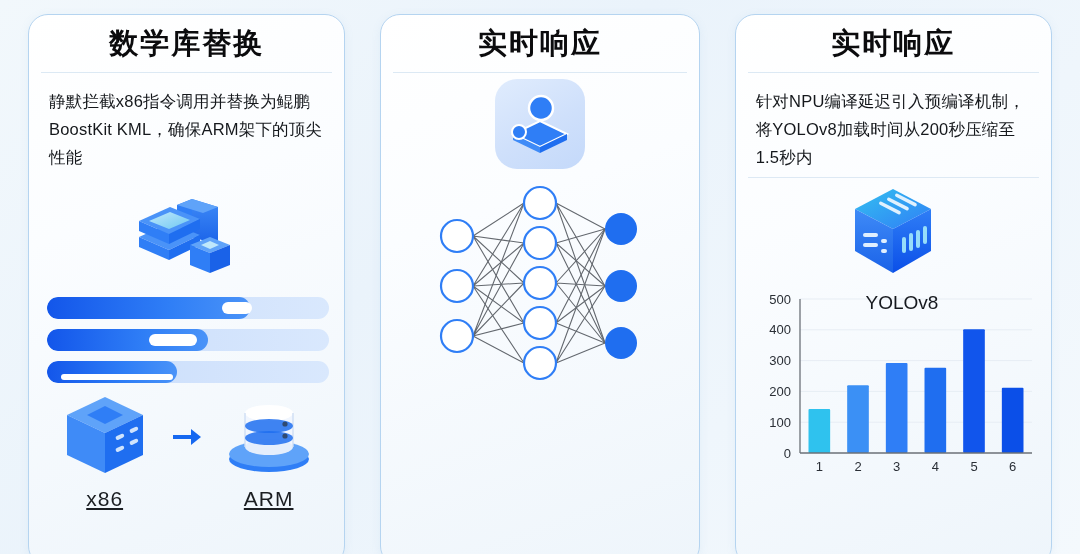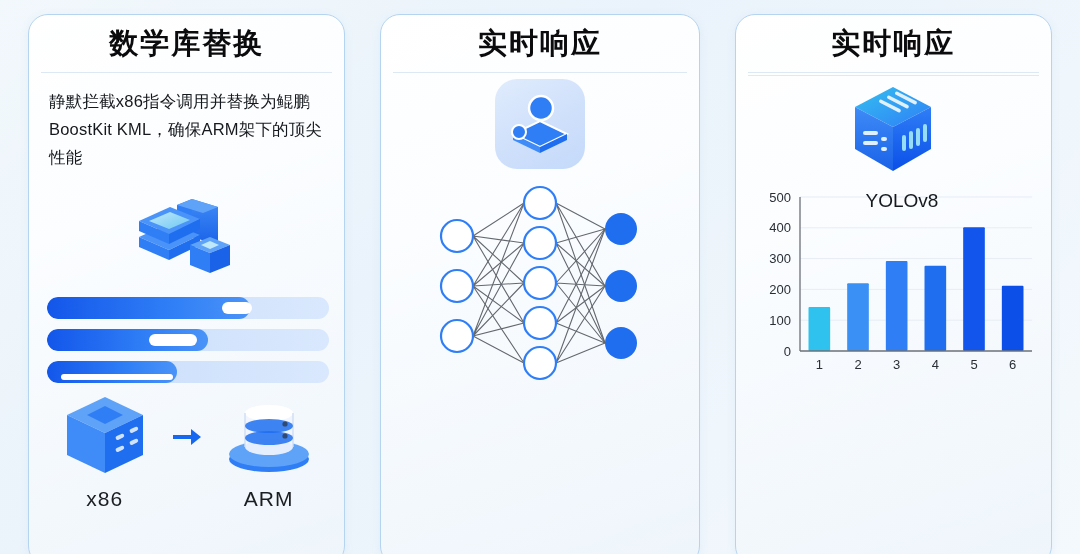--- a/index.html
+++ b/index.html
@@ -94,21 +94,21 @@
 
   .cpu-row {
     position: absolute; left: 0; right: 0; top: 218px;
     display: flex; align-items: center; justify-content: center;
     gap: 14px;
   }
   .cpu-item { width: 104px; text-align: center; }
   .cpu-item svg { display: block; margin: 0 auto; }
   .cpu-label {
     margin-top: 8px;
-    font-size: 21px; color: #1b1e22; letter-spacing: 1px;
+    font-size: 21px; color: #1b1e22; letter-spacing: 1px; text-decoration: underline;
   }
   .arrow-ico { margin-bottom: 26px; }
 
   
   .person-badge {
     position: absolute; left: 50%; top: 6px;
     transform: translateX(-50%);
     width: 90px; height: 90px; border-radius: 22px;
     background: linear-gradient(150deg,#e0ecfd 0%, #cfe0fb 55%, #c4d9fa 100%);
     display: flex; align-items: center; justify-content: center;
@@ -294,20 +294,21 @@
             <circle cx="196" cy="162" r="16"></circle>
           </g>
         </svg>
       </div>
     </div>
   </div>
 
   <div class="card c3">
     <div class="card-title">实时响应</div>
     <div class="divider"></div>
+    <div class="card-body">针对NPU编译延迟引入预编译机制，将YOLOv8加载时间从200秒压缩至1.5秒内</div>
 
     <div class="art">
       <div class="divider2"></div>
 
       <div class="cube-badge">
         <svg width="86" height="92" viewBox="0 0 86 92">
           <defs>
             <linearGradient id="cubeTop" x1="0" y1="0" x2="1" y2="1">
               <stop offset="0" stop-color="#34c0f0"></stop>
                 <stop offset="1" stop-color="#2f7ef6"></stop>

